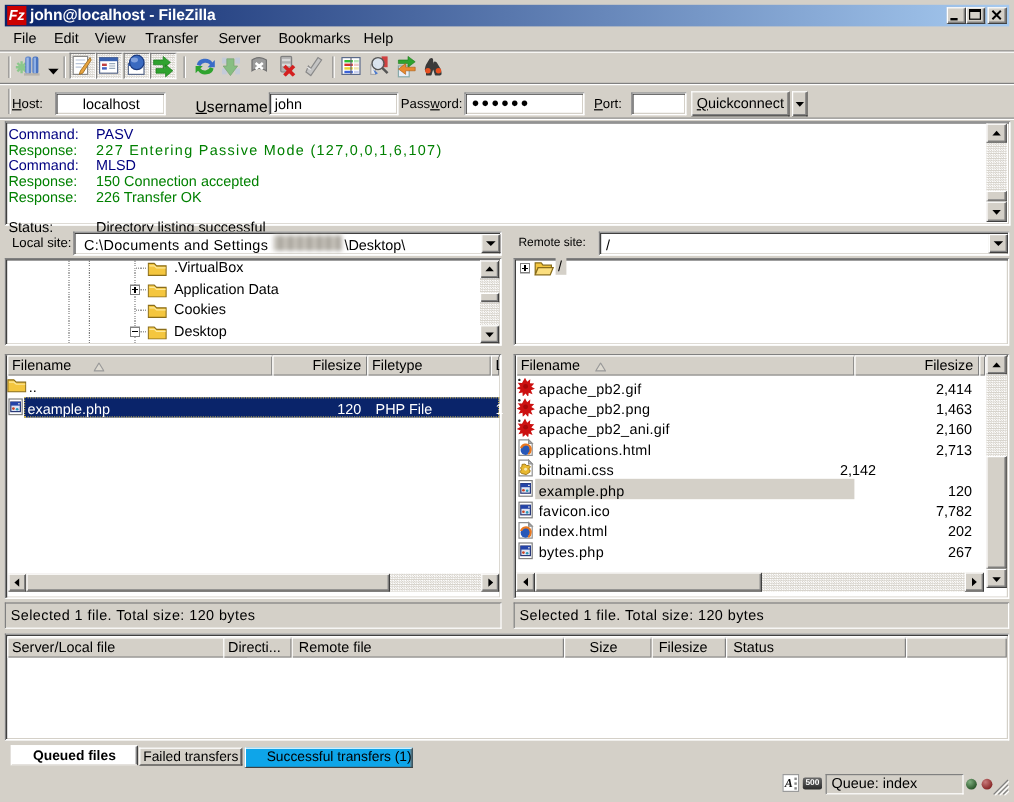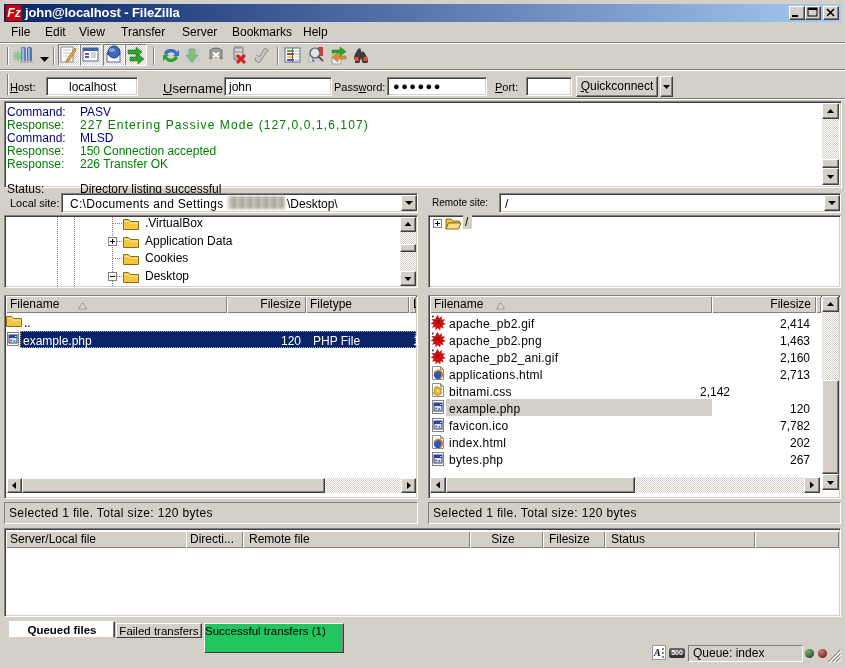--- a/index.html
+++ b/index.html
@@ -378,21 +378,21 @@
 <div class="a hdrc" style="left:6px;top:531px;width:200px;height:17px;padding-left:4px">Server/Local file</div>
 <div class="a hdrc" style="left:186px;top:531px;width:57px;height:17px;padding-left:4px">Directi...</div>
 <div class="a hdrc" style="left:243px;top:531px;width:227px;height:17px;padding-left:6px">Remote file</div>
 <div class="a hdrc" style="left:470px;top:531px;width:73px;height:17px;text-align:center;padding-right:7px">Size</div>
 <div class="a hdrc" style="left:543px;top:531px;width:62px;height:17px;padding-left:6px">Filesize</div>
 <div class="a hdrc" style="left:605px;top:531px;width:150px;height:17px;padding-left:6px">Status</div>
 <div class="a hdrc" style="left:755px;top:531px;width:84px;height:17px"></div>
 
 <div class="a" style="left:9px;top:621px;width:106px;height:17px;background:#fff;border:1px solid;border-color:#fff #404040 #d4d0c8 #fff;box-shadow:inset -1px 0 0 #808080;font-weight:bold;font-size:11.5px;text-align:center;line-height:16px">Queued files</div>
 <div class="a" style="left:116px;top:623px;width:86px;height:15px;background:#d4d0c8;border:1px solid;border-color:#fff #404040 #404040 #fff;box-shadow:inset -1px 0 0 #808080;text-align:center;line-height:14px;font-size:11.5px">Failed transfers</div>
-<div class="a" style="left:204px;top:623px;width:140px;height:30px;background:#22c55e;border:1px solid;border-color:#fff #404040 #404040 #fff;box-shadow:inset -1px 0 0 #808080;text-align:left;line-height:14px;font-size:11.5px">Successful transfers (1)</div>
+<div class="a" style="left:204px;top:623px;width:140px;height:17px;background:#0ea5e9;border:1px solid;border-color:#fff #404040 #404040 #fff;box-shadow:inset -1px 0 0 #808080;text-align:right;line-height:14px;font-size:11.5px">Successful transfers (1)</div>
 
 <div class="a" style="left:652px;top:645px;width:14px;height:15px;background:#fff;border:1px solid #9a9a9a"><svg width="12" height="13">
       <text x="1" y="10" font-size="10" font-weight="bold" font-style="italic" fill="#111" font-family="Liberation Serif">A</text>
       <rect x="9" y="2" width="2" height="2" fill="#888"></rect>
       <rect x="9" y="6" width="2" height="2" fill="#888"></rect>
       <rect x="9" y="10" width="2" height="2" fill="#888"></rect>
     </svg></div>
 <div class="a" style="left:669px;top:648px;width:16px;height:10px;background:linear-gradient(#6a6a6a,#2a2a2a);border-radius:2px;color:#fff;font-size:7px;font-weight:bold;text-align:center;line-height:10px;letter-spacing:0">500</div>
 <div class="a sunk1 tx" style="left:688px;top:645px;width:115px;height:17px;line-height:15px;padding-left:4px">Queue: index</div>
 <div class="a" style="left:805px;top:649px;width:9px;height:9px;border-radius:50%;background:radial-gradient(circle at 35% 30%,#7fae7f,#2d5a2d 70%,#1a3a1a)"></div>

